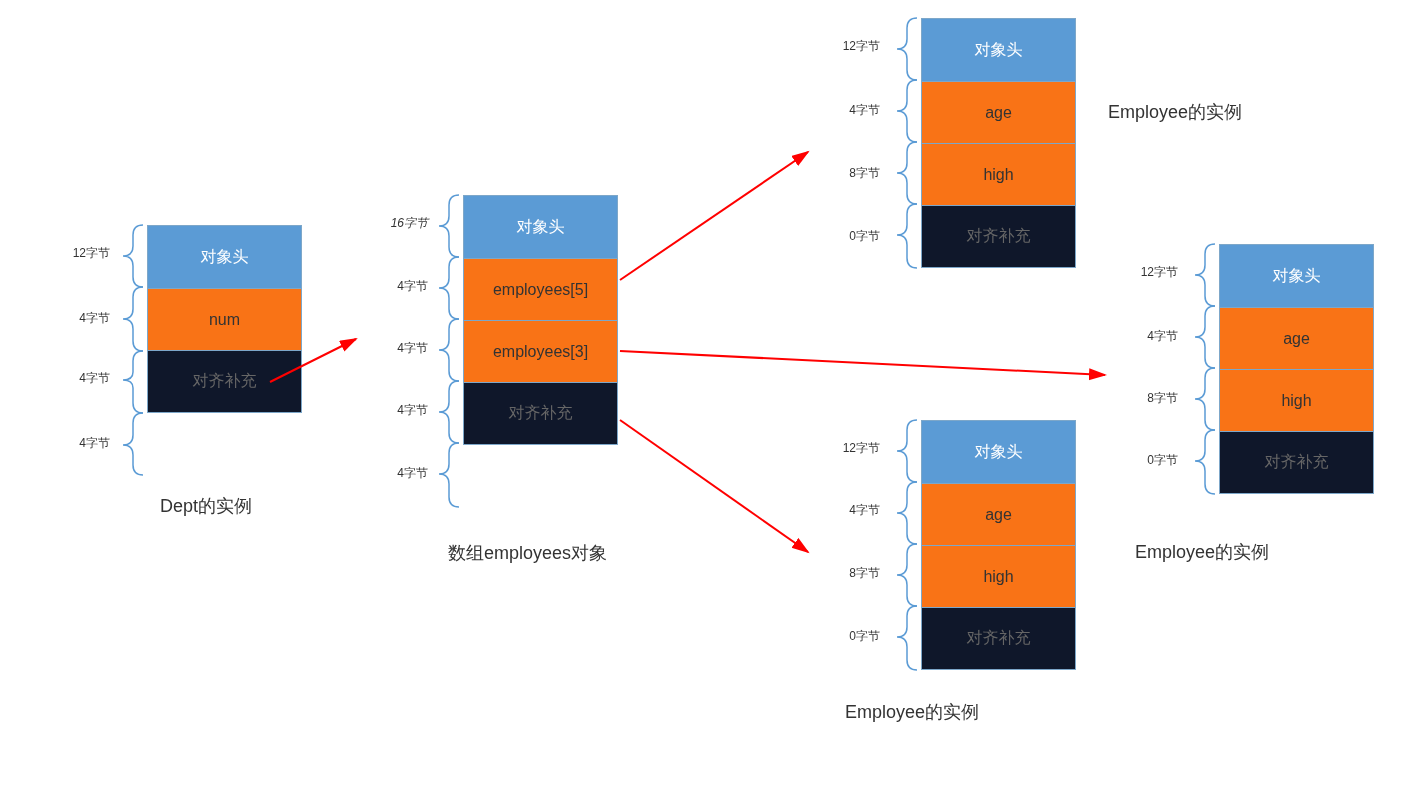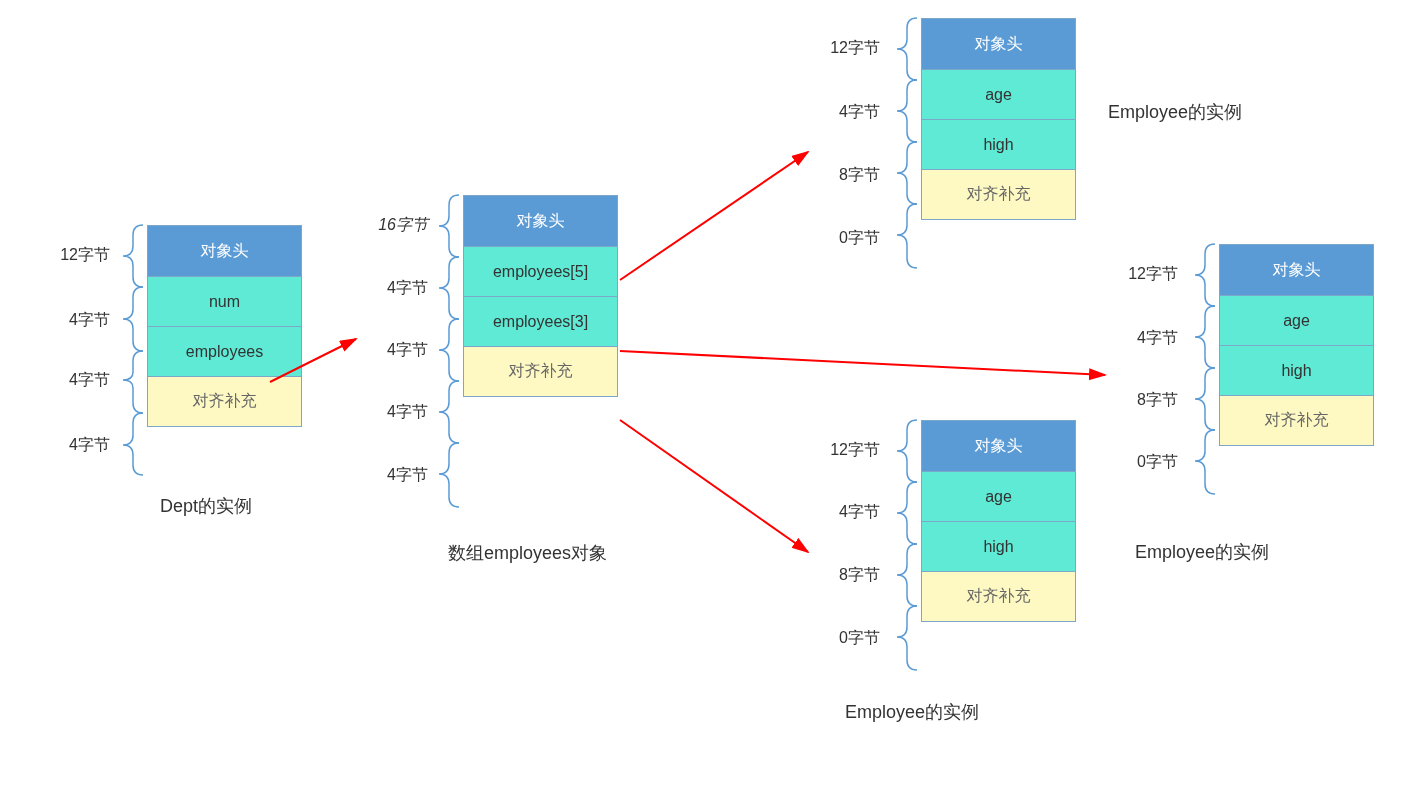--- a/index.html
+++ b/index.html
@@ -9,37 +9,37 @@
   height: 788px;
   position: relative;
   background: #fff;
 }
 .box {
   position: absolute;
   width: 155px;
   border: 1px solid #7da7c9;
 }
 .cell {
-  height: 50px;
+  height: 62px;
   display: flex;
   align-items: center;
   justify-content: center;
   font-size: 16px;
   color: #333;
 }
 .header-cell {
   background: #5b9bd5;
   color: #fff;
   font-weight: 500;
 }
-.field-cell { background: #5eead4; border-top: 1px solid #7da7c9; }
-.pad-cell { background: #fef9c3; border-top: 1px solid #7da7c9; color: #666; }
+.field-cell { background: #f97316; border-top: 1px solid #7da7c9; }
+.pad-cell { background: #0f172a; border-top: 1px solid #7da7c9; color: #666; }
 .size-label {
   position: absolute;
-  font-size: 16px;
+  font-size: 12px;
   color: #333;
   text-align: right;
   width: 60px;
 }
 .caption {
   position: absolute;
   font-size: 18px;
   color: #333;
 }
 svg.arrows {
@@ -48,21 +48,20 @@
   width: 1412px; height: 788px;
   pointer-events: none;
 }
 </style>
 </head>
 <body>
 
 <div class="box" style="left:147px; top:225px;">
   <div class="cell header-cell">对象头</div>
   <div class="cell field-cell">num</div>
-  <div class="cell field-cell">employees</div>
   <div class="cell pad-cell">对齐补充</div>
 </div>
 <span class="size-label" style="left:50px; top:245px;">12字节</span>
 <span class="size-label" style="left:50px; top:310px;">4字节</span>
 <span class="size-label" style="left:50px; top:370px;">4字节</span>
 <span class="size-label" style="left:50px; top:435px;">4字节</span>
 <div class="caption" style="left:160px; top:494px;">Dept的实例</div>
 
 <div class="box" style="left:463px; top:195px;">
   <div class="cell header-cell">对象头</div>

